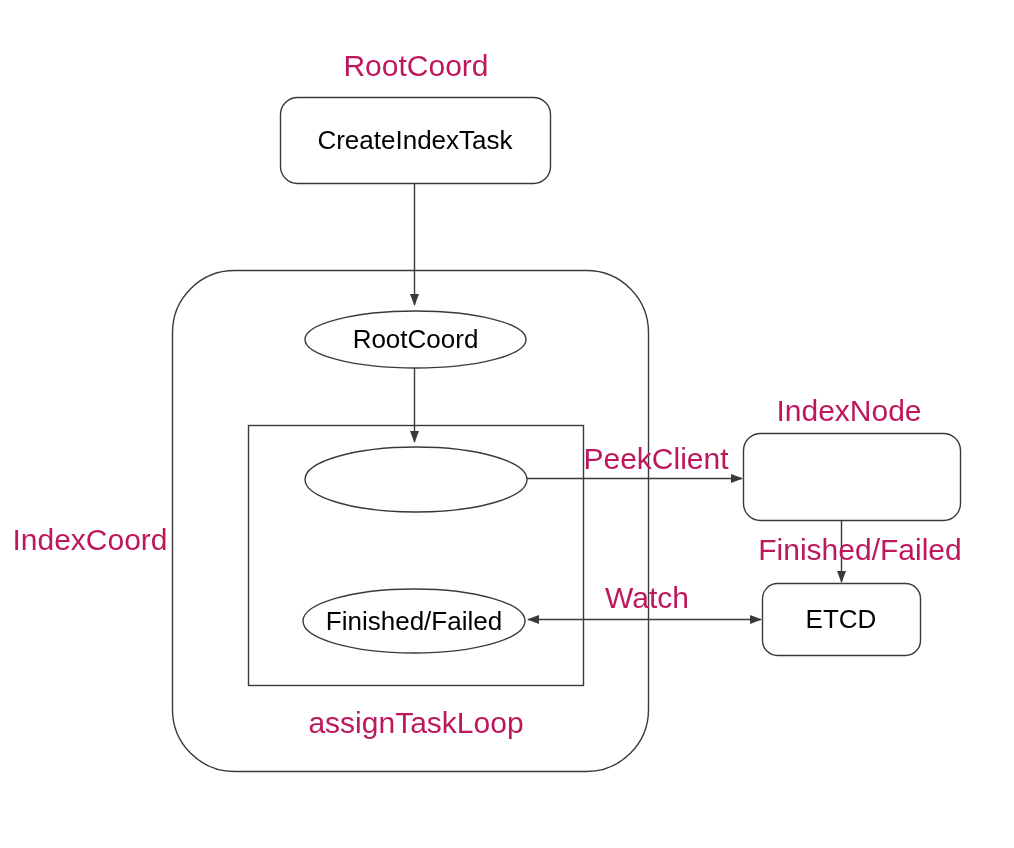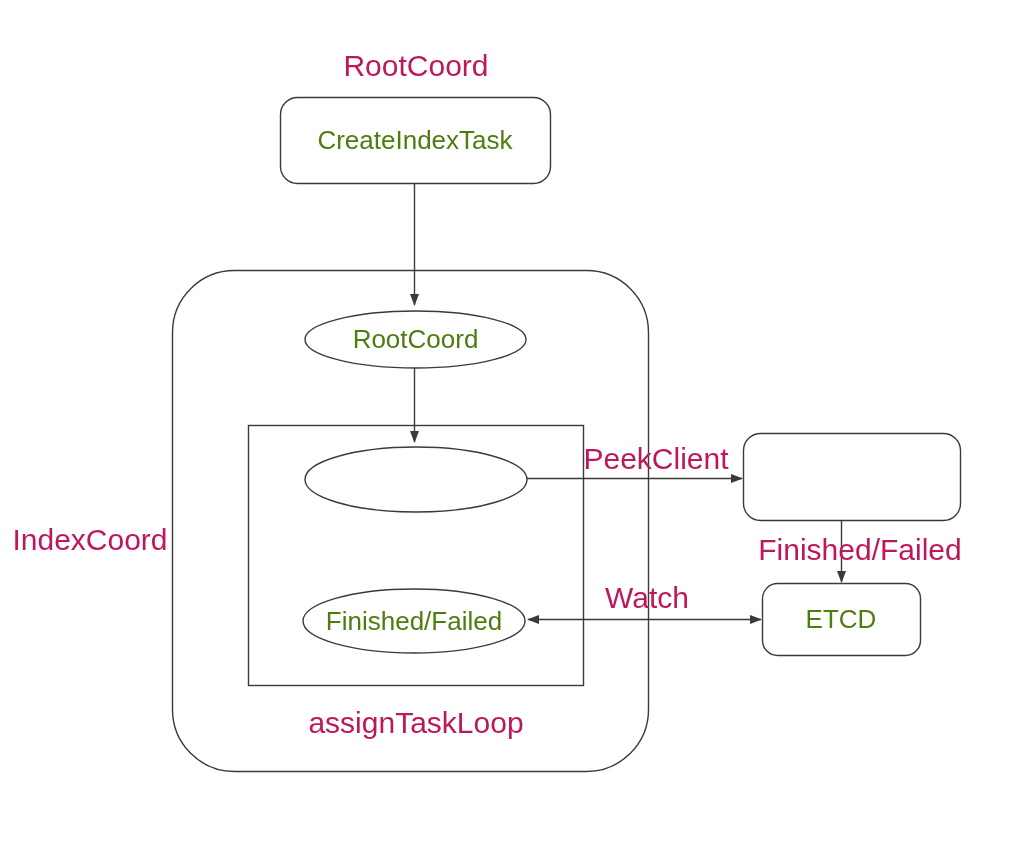--- a/index.html
+++ b/index.html
@@ -28,21 +28,21 @@
     font-size: 30px;
     line-height: 1.15;
     white-space: nowrap;
     display: flex;
     align-items: center;
     justify-content: center;
     text-align: center;
   }
   .node-label {
     position: absolute;
-    color: #4d7c0f;
+    color: #000000;
     font-size: 26px;
     white-space: nowrap;
     display: flex;
     align-items: center;
     justify-content: center;
     text-align: center;
   }
   
   .lbl-rootcoord      { left: 296px; top: 50px;  width: 240px; height: 32px; }
   .lbl-indexcoord     { left: 0px;   top: 524px; width: 180px; height: 32px; }
@@ -92,20 +92,21 @@
 
     <path d="M527,478.5 L742,478.5" marker-end="url(#arrow)"></path>
 
     <path d="M841.5,520.5 L841.5,582" marker-end="url(#arrow)"></path>
 
     <path d="M528,619.5 L761,619.5" marker-start="url(#arrow)" marker-end="url(#arrow)"></path>
   </svg>
 
   <div class="label lbl-rootcoord">RootCoord</div>
   <div class="label lbl-indexcoord">IndexCoord</div>
+  <div class="label lbl-indexnode">IndexNode</div>
   <div class="label lbl-assigntaskloop">assignTaskLoop</div>
 
   <div class="label lbl-peekclient">PeekClient</div>
   <div class="label lbl-watch">Watch</div>
   <div class="label lbl-finfailed-edge">Finished/Failed</div>
 
   <div class="node-label lbl-createindextask">CreateIndexTask</div>
   <div class="node-label lbl-unissued">RootCoord</div>
   <div class="node-label lbl-finishedfailed">Finished/Failed</div>
   <div class="node-label lbl-etcd">ETCD</div>

